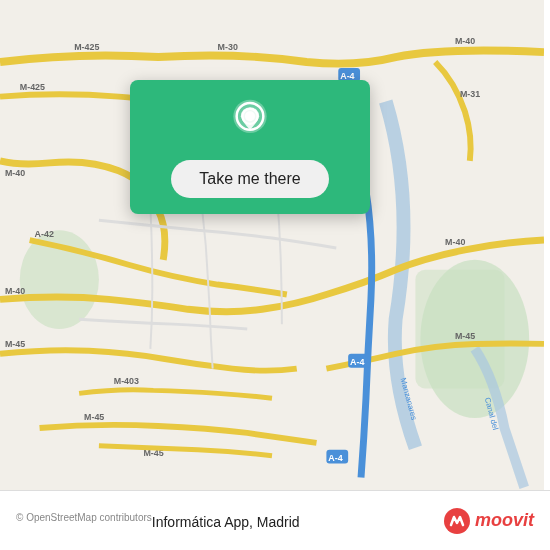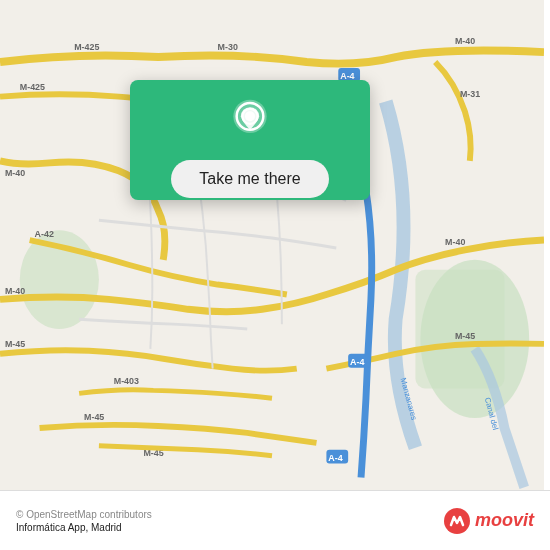--- a/index.html
+++ b/index.html
@@ -41,21 +41,21 @@
     .map-popup {
       position: absolute;
       top: 80px;
       left: 130px;
       width: 240px;
       background: #2db87b;
       border-radius: 8px;
       display: flex;
       flex-direction: column;
       align-items: center;
-      padding: 18px 24px 2px;
+      padding: 18px 24px 16px;
       box-shadow: 0 4px 16px rgba(0,0,0,0.25);
       z-index: 10;
     }
 
     .pin-icon {
       width: 50px;
       height: 50px;
       margin-bottom: 12px;
     }
 
@@ -78,30 +78,30 @@
       background: #fff;
       border-top: 1px solid #ddd;
       display: flex;
       align-items: center;
       justify-content: space-between;
       padding: 0 16px;
     }
 
     .bottom-left {
       display: flex;
-      flex-direction: column;
+      flex-direction: row;
     }
 
     .attribution-text {
       font-size: 10px;
       color: #888;
     }
 
     .location-text {
-      font-size: 10px;
+      font-size: 14px;
       color: #222;
       font-weight: 500;
       margin-top: 2px;
     }
 
     .moovit-logo {
       display: flex;
       align-items: center;
       gap: 4px;
     }

